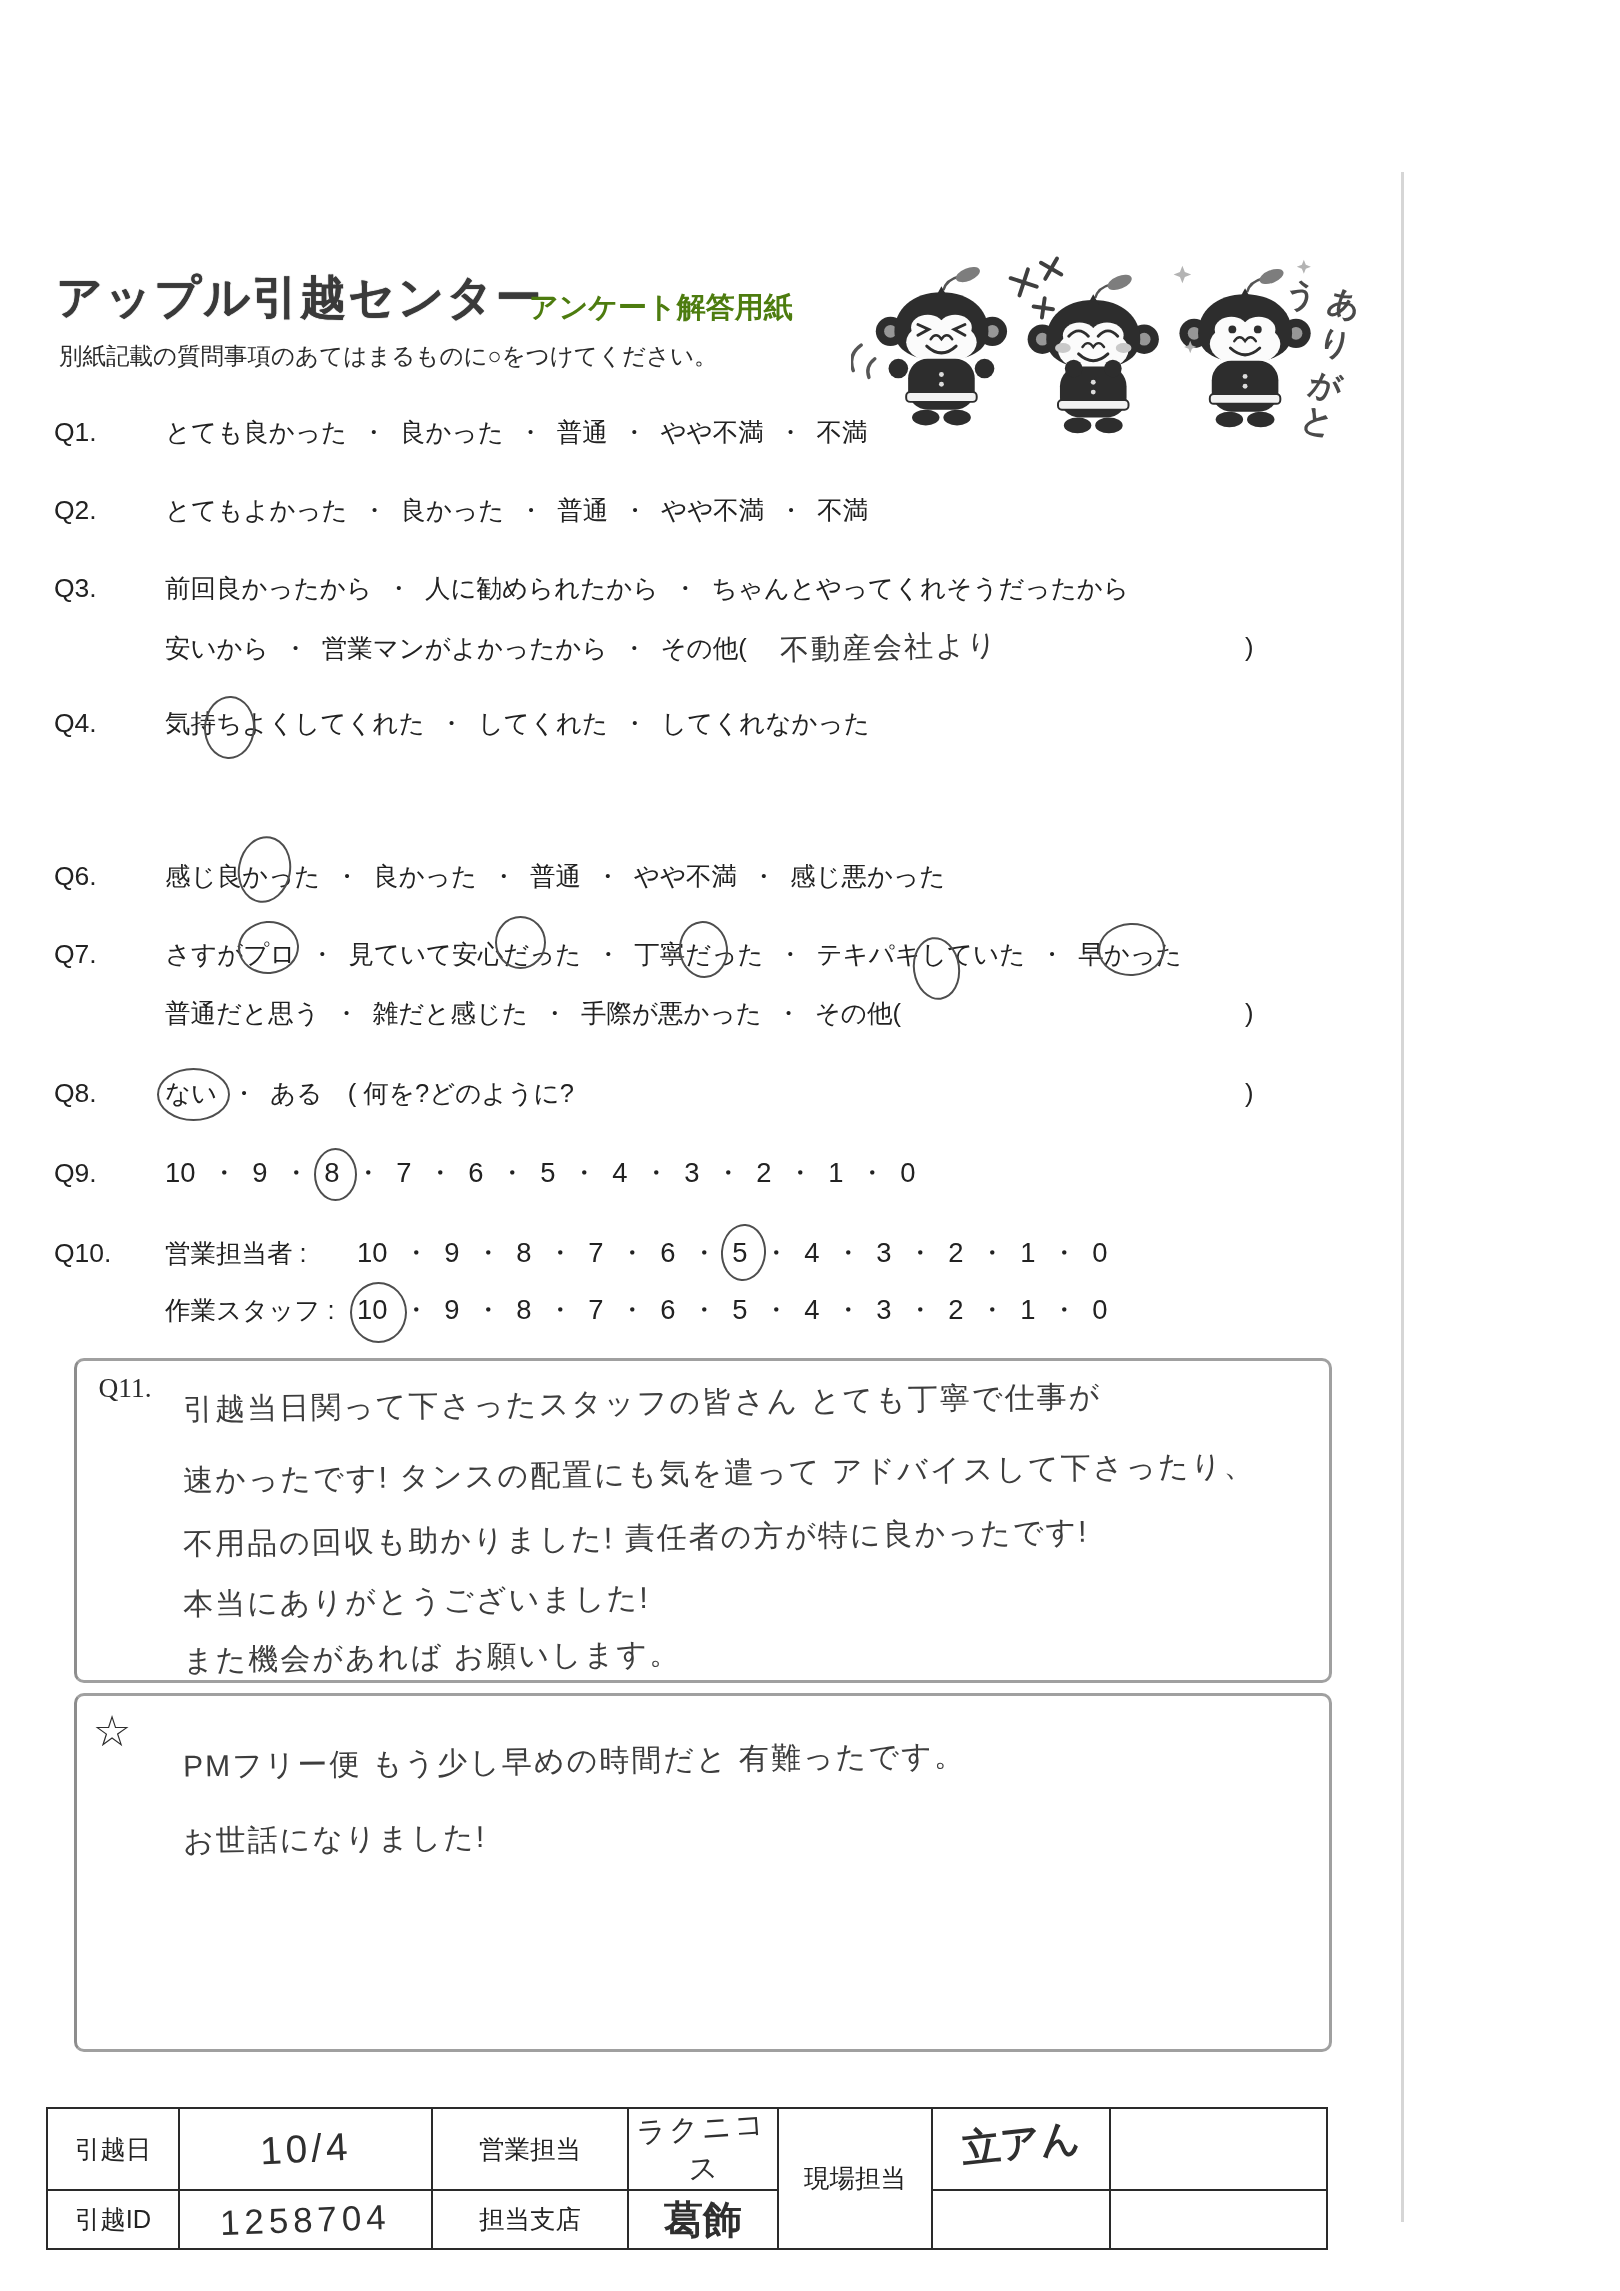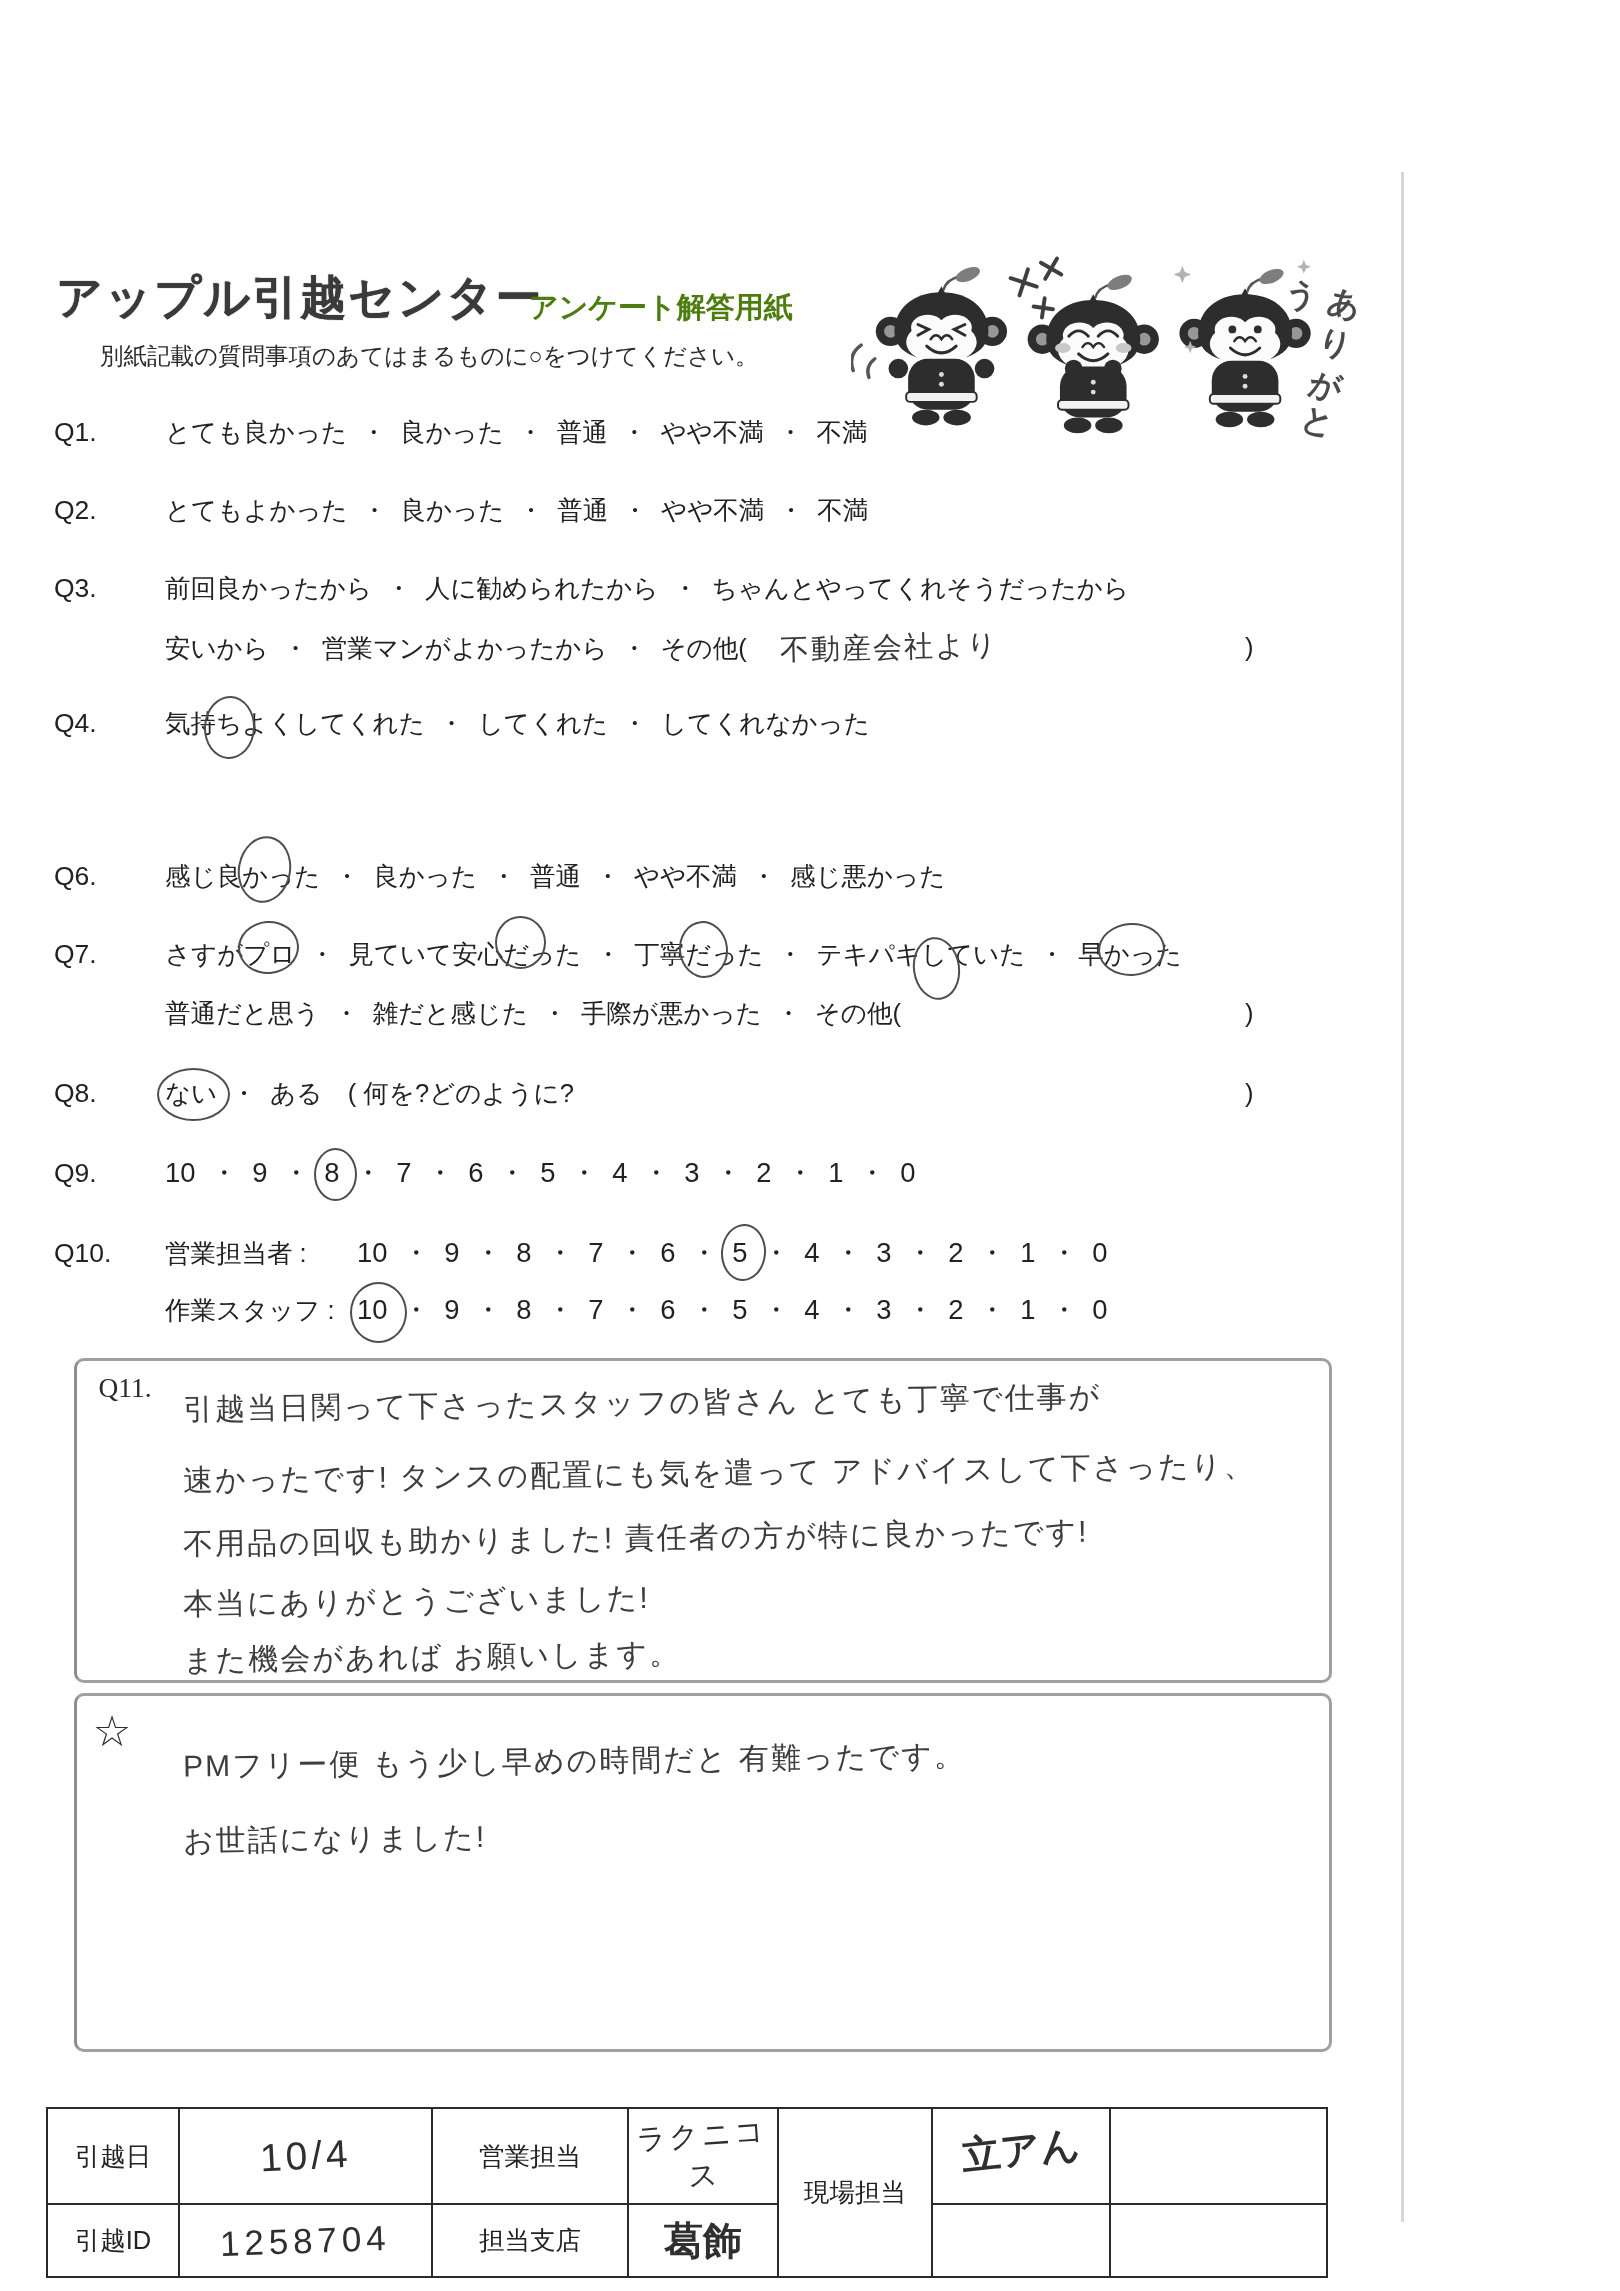--- a/index.html
+++ b/index.html
@@ -1,21 +1,21 @@
 <!DOCTYPE html>
 <html><head>
 <meta charset="utf-8">
 <style>
   html,body{margin:0;padding:0;background:#9a9a9a;}
   .page{position:relative;width:1620px;height:2292px;background:#ffffff;overflow:hidden;
         font-family:"Liberation Sans","DejaVu Sans",sans-serif;color:#222;}
   
   .title{position:absolute;left:56px;top:267px;font-size:46px;font-weight:bold;letter-spacing:2px;color:#3a3a3a;text-shadow:0 0 1px #222;white-space:nowrap;}
   .subtitle{position:absolute;left:529px;top:288px;font-size:29px;font-weight:bold;color:#4d7c0f;white-space:nowrap;}
-  .instruction{position:absolute;left:59px;top:340px;font-size:23.5px;color:#2b2b2b;white-space:nowrap;margin-left:41px;}
+  .instruction{position:absolute;left:59px;top:340px;font-size:23.5px;color:#2b2b2b;white-space:nowrap;}
   
   .qrow{position:absolute;left:54px;width:1372px;font-size:25.5px;white-space:nowrap;line-height:31px;}
   .qrow.cont{left:165px;width:1261px;}
   .ql{display:inline-block;width:111px;font-size:26.5px;}
   .pre{display:inline-block;width:192px;}
   .optw{display:inline-block;position:relative;}
   .sep{margin:0 13.7px;}
   .numrow .sep{margin:0 14.7px;}
   .mk{position:absolute;border:2.9px solid #4e4e4e;border-radius:50%;pointer-events:none;}
   .close{position:absolute;top:0;}
@@ -26,21 +26,21 @@
   .box2{top:1693px;height:353px;}
   .q11label{position:absolute;left:21.6px;top:11.8px;font-family:"Liberation Serif",serif;font-size:27.4px;color:#2b2b2b;}
   .starmark{position:absolute;left:15.7px;top:9.8px;font-size:43px;color:#2e2e2e;}
   .hl{position:absolute;left:106px;font-size:30px;letter-spacing:2px;color:#3d3d3d;white-space:nowrap;transform:rotate(-0.8deg);}
   
   .mascots{position:absolute;left:851px;top:253px;}
   .thanks{position:absolute;left:1266px;top:259px;height:196px;writing-mode:vertical-rl;font-size:32px;font-weight:bold;color:#4a4a4a;letter-spacing:4.9px;transform:rotate(13deg);}
   .scanline{position:absolute;left:1401px;top:172px;width:2.9px;height:2050px;background:#d6d6d6;}
   
   .ftable{position:absolute;left:46px;top:2107px;border-collapse:collapse;table-layout:fixed;}
-  .ftable td{border:2px solid #2a2a2a;height:57px;text-align:center;vertical-align:middle;padding:7px;overflow:visible;}
+  .ftable td{border:2px solid #2a2a2a;height:57px;text-align:center;vertical-align:middle;padding:0;overflow:visible;}
   .ftable{border:2.9px solid #2a2a2a;}
   .lab{font-size:25.5px;color:#222;}
   .hv{display:inline-block;color:#2f2f2f;}
   .v-date{font-size:39px;transform:rotate(-3deg);letter-spacing:3.9px;}
   .v-id{font-size:35px;transform:rotate(-2deg);letter-spacing:4.9px;}
   .v-sales{font-size:29px;transform:rotate(-4deg);letter-spacing:2.9px;}
   .v-branch{font-size:39px;font-weight:bold;}
   .v-sig{font-size:39px;font-weight:bold;transform:rotate(-6deg) translateY(-5.9px);}
 </style>
 </head>

